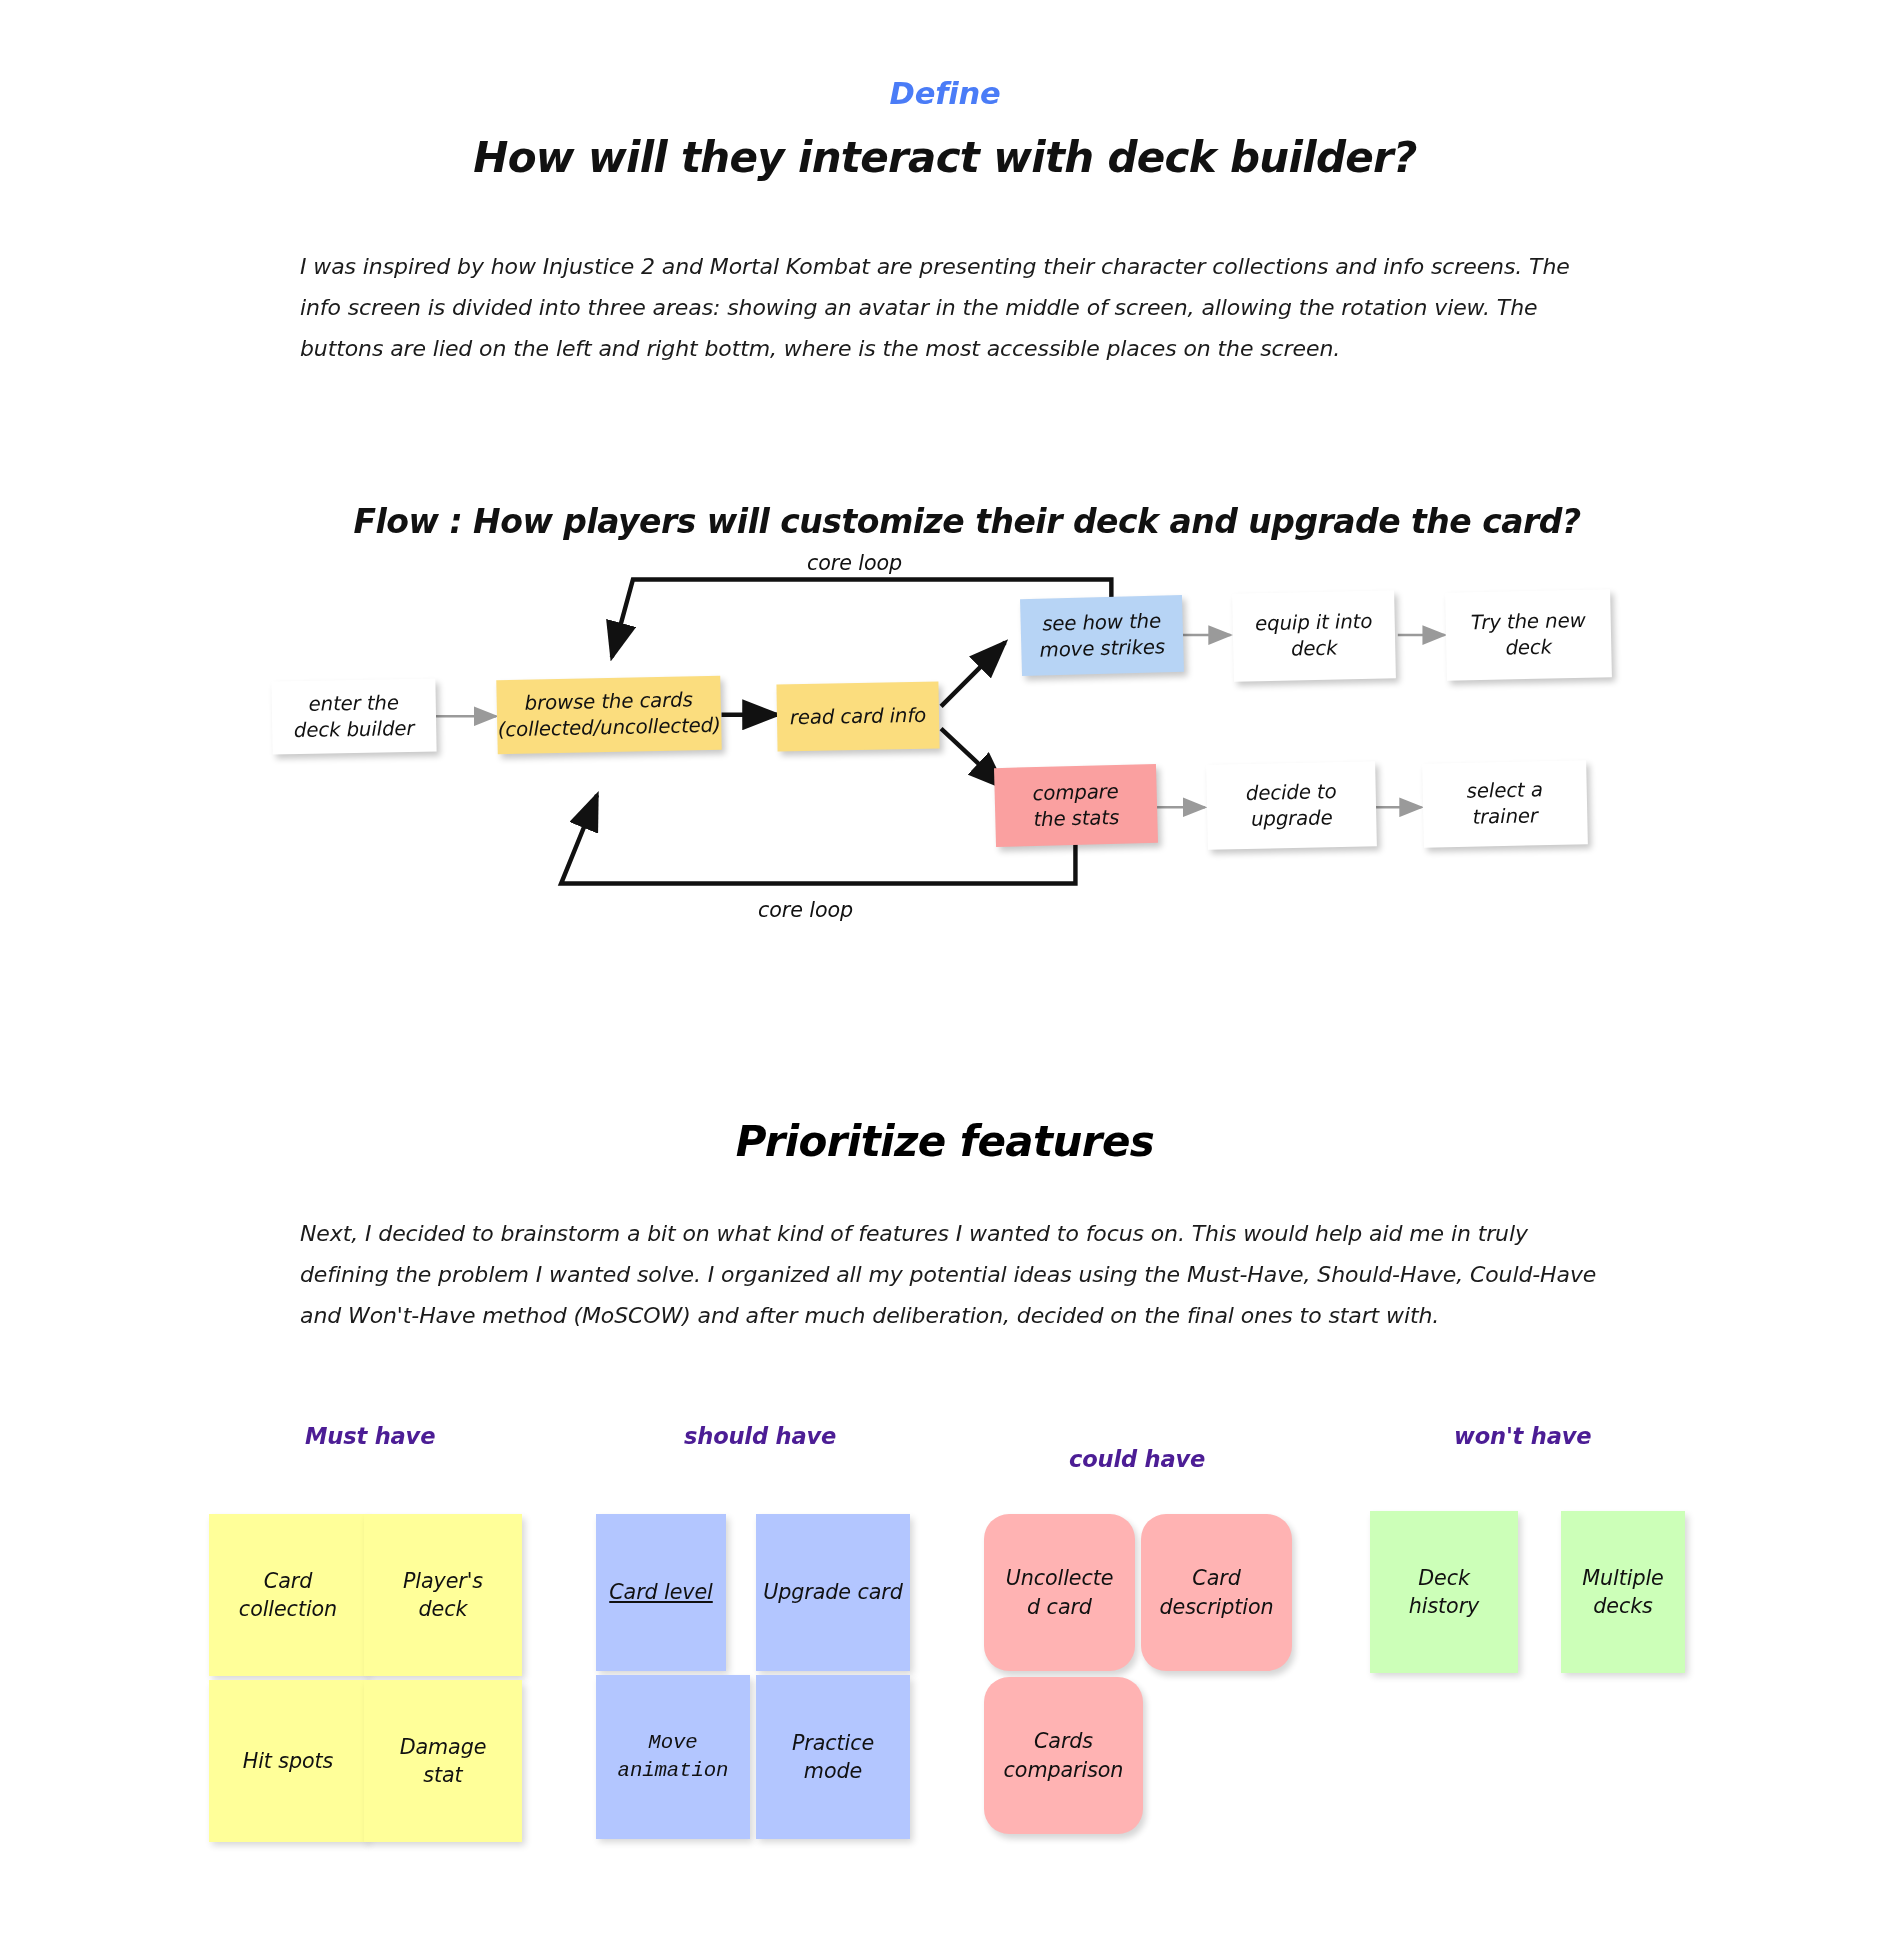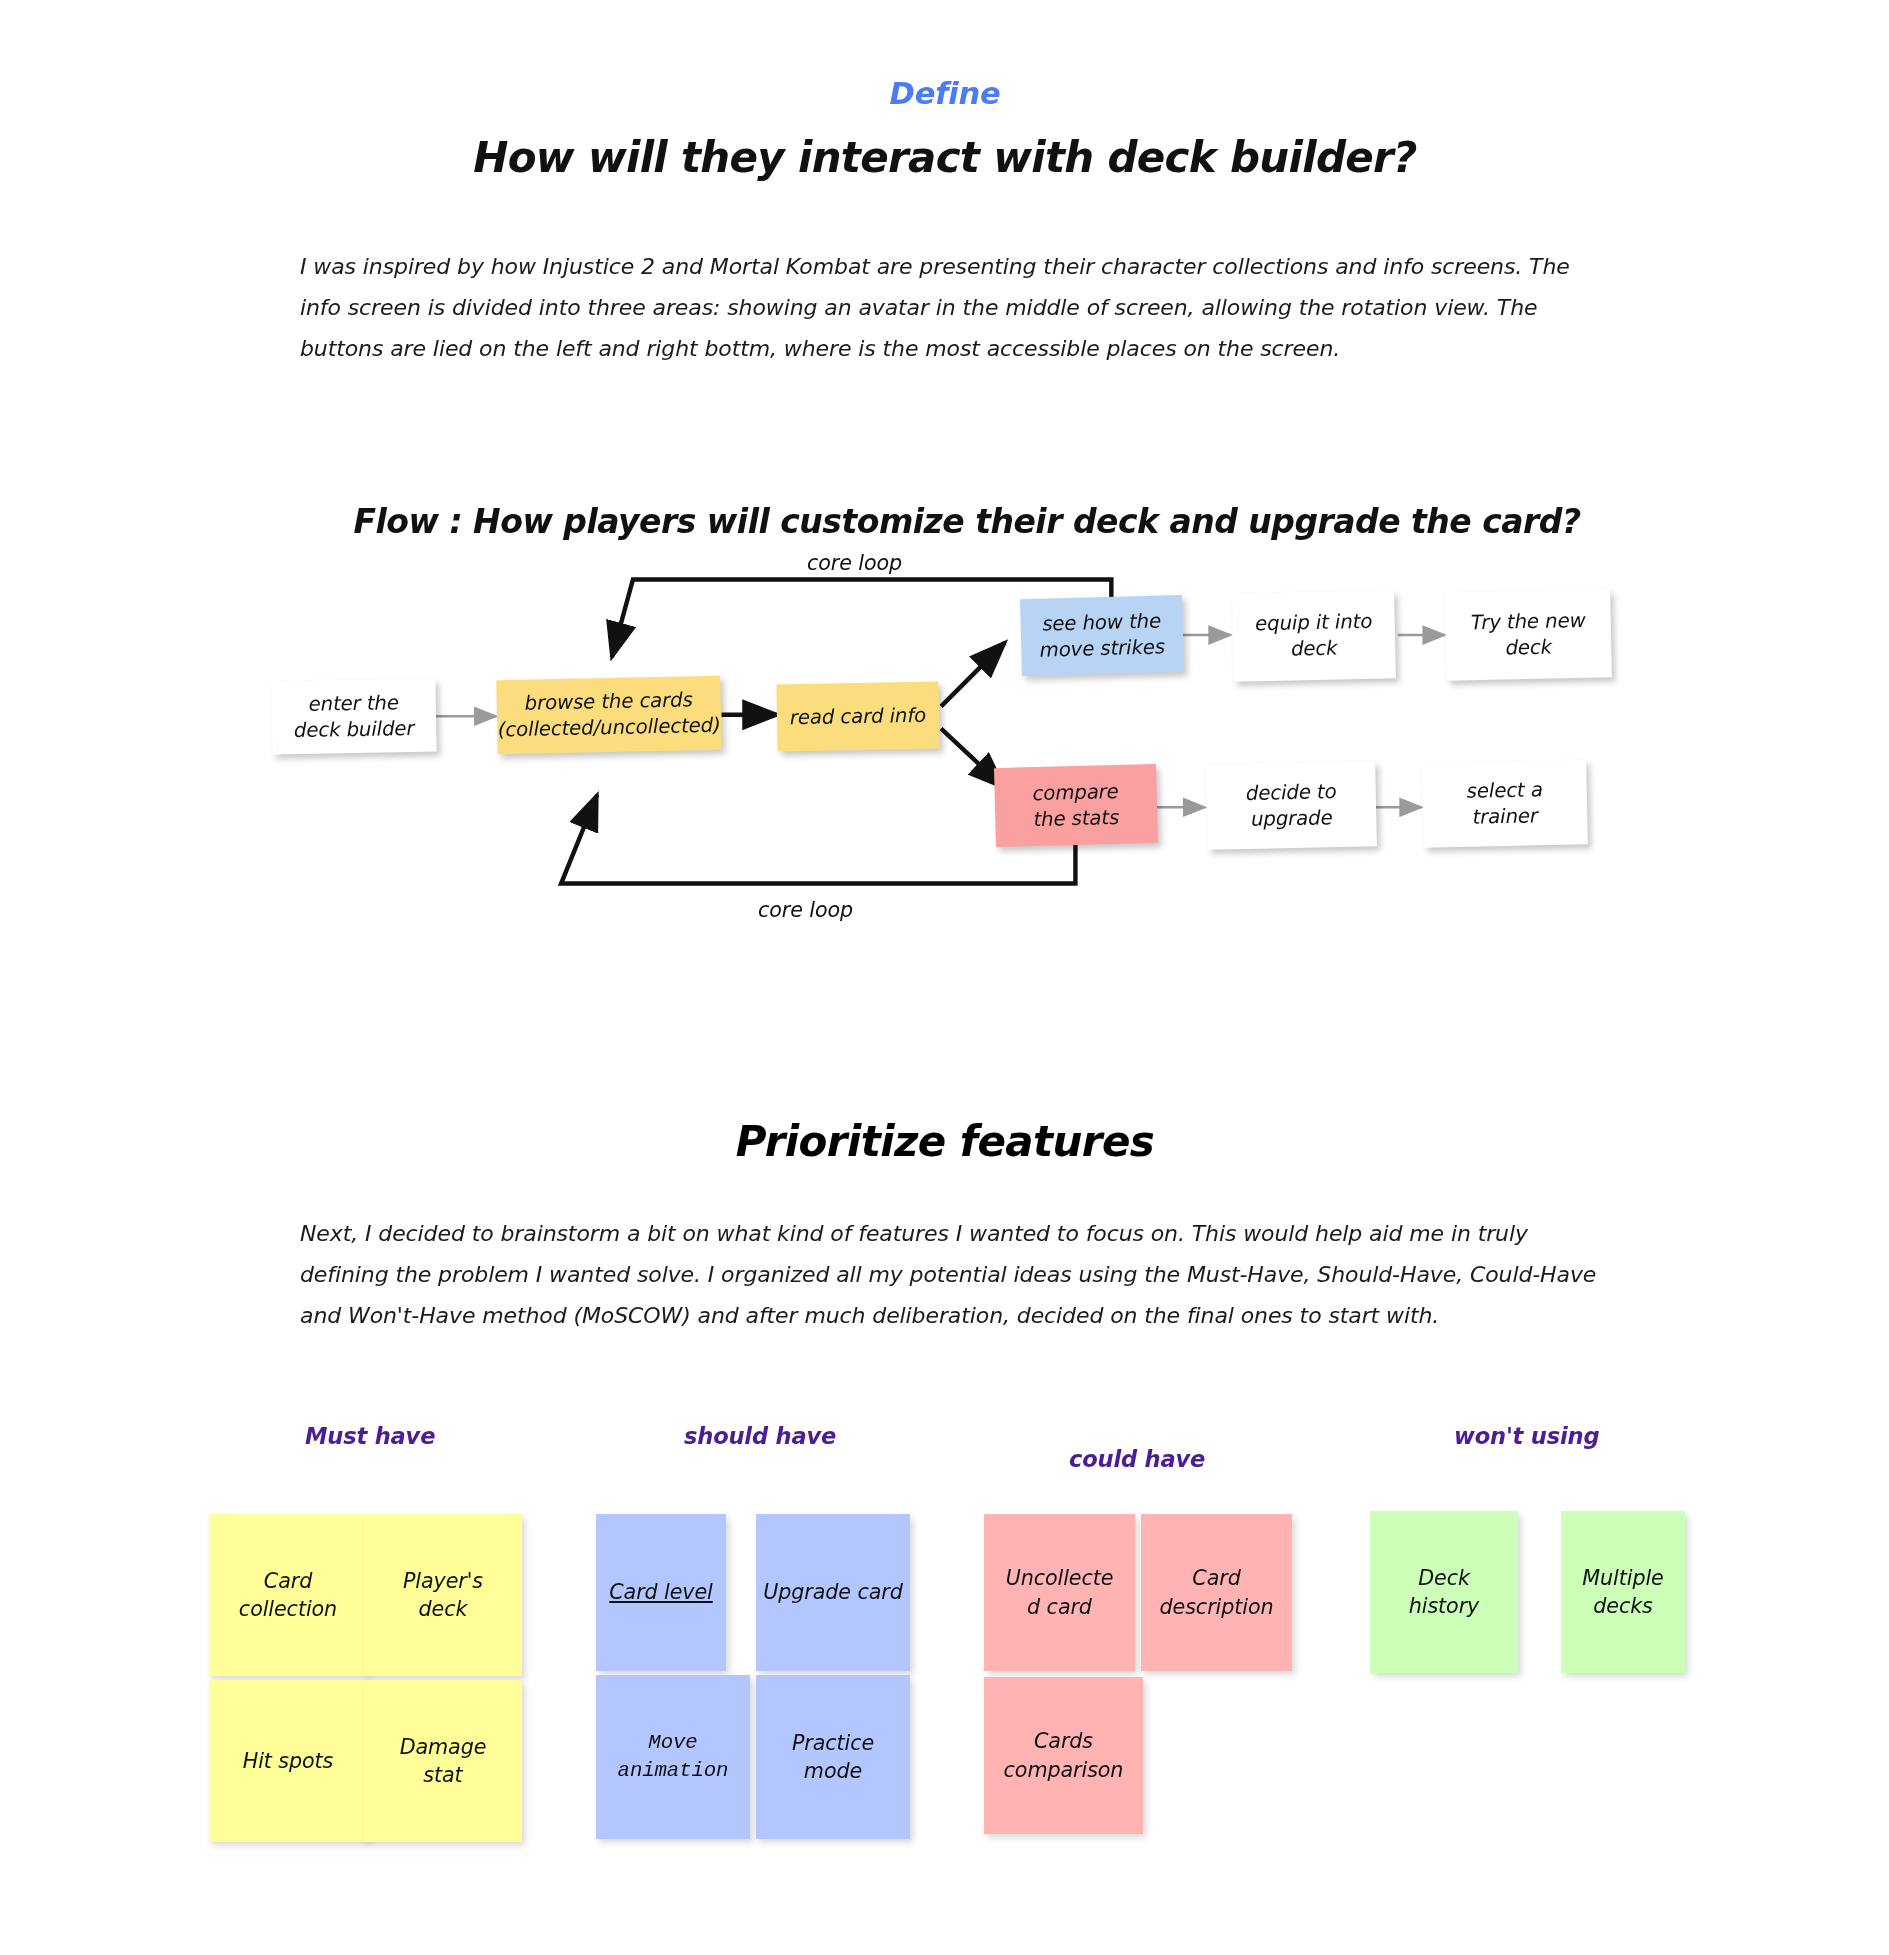--- a/index.html
+++ b/index.html
@@ -125,21 +125,21 @@
     font-size: 20.7px;
     font-style: italic;
     line-height: 28.5px;
     color: #111111;
     letter-spacing: -0.1px;
     box-shadow: 3px 4.4px 6.9px rgba(0,0,0,0.16);
     padding: 2px 5.9px;
   }
   .note-yellow { background: #FFFF99; }
   .note-blue   { background: #B3C6FF; }
-  .note-pink   { background: #FFB3B3; }
+  .note-pink   { background: #FFB3B3; border-radius: 25px; }
   .note-green  { background: #CCFFB8; }
 </style>
 </head>
 <body>
 
 <div class="eyebrow">Define</div>
 <div class="h1">How will they interact with deck builder?</div>
 <div class="para" id="intro-para">I was inspired by how Injustice 2 and Mortal Kombat are presenting their character collections and info screens. The info screen is divided into three areas: showing an avatar in the middle of screen, allowing the rotation view. The buttons are lied on the left and right bottm, where is the most accessible places on the screen.</div>
 
 <div class="h2-flow">Flow : How players will customize their deck and upgrade the card?</div>
@@ -200,21 +200,21 @@
 </div>
 
 <div class="h2-prioritize">Prioritize features</div>
 <div class="para" id="prioritize-para">Next, I decided to brainstorm a bit on what kind of features I wanted to focus on. This would help aid me in truly defining the problem I wanted solve. I organized all my potential ideas using the Must-Have, Should-Have, Could-Have and Won't-Have method (MoSCOW) and after much deliberation, decided on the final ones to start with.</div>
 
 <div id="moscow">
 
   <div class="col-head" style="left:305px; top:14.8px;">Must have</div>
   <div class="col-head" style="left:684px; top:14.8px;">should have</div>
   <div class="col-head" style="left:1069px; top:14.8px;margin-top:23px;">could have</div>
-  <div class="col-head" style="left:1454px; top:14.8px;">won't using</div>
+  <div class="col-head" style="left:1454px; top:14.8px;">won't have</div>
 
   <div class="note note-yellow" style="left:209px; top:106px; width:158px; height:162px;">Card<br>collection</div>
   <div class="note note-yellow" style="left:364px; top:106px; width:158px; height:162px;">Player's<br>deck</div>
   <div class="note note-yellow" style="left:209px; top:272px; width:158px; height:162px;">Hit spots</div>
   <div class="note note-yellow" style="left:364px; top:272px; width:158px; height:162px;">Damage<br>stat</div>
 
   <div class="note note-blue" style="left:596px; top:106px; width:130px; height:157px;text-decoration:underline;">Card level</div>
   <div class="note note-blue" style="left:756px; top:106px; width:154px; height:157px;">Upgrade card</div>
   <div class="note note-blue" style="left:596px; top:267px; width:154px; height:164px;font-family:Liberation Mono, monospace;">Move<br>animation</div>
   <div class="note note-blue" style="left:756px; top:267px; width:154px; height:164px;">Practice<br>mode</div>

